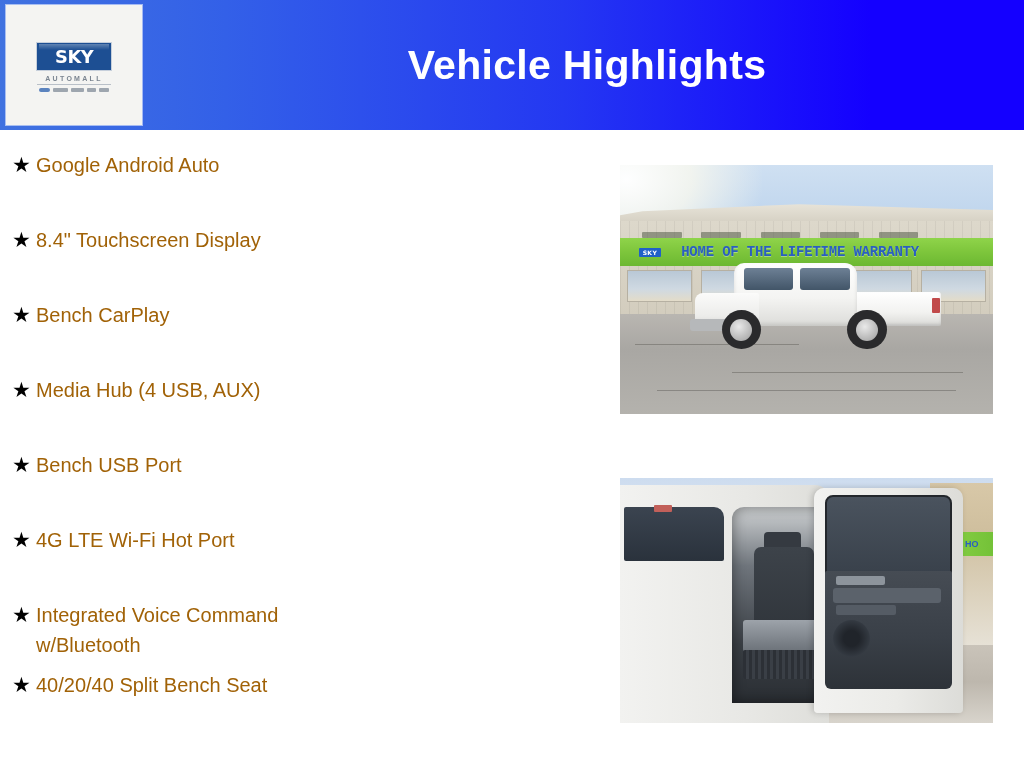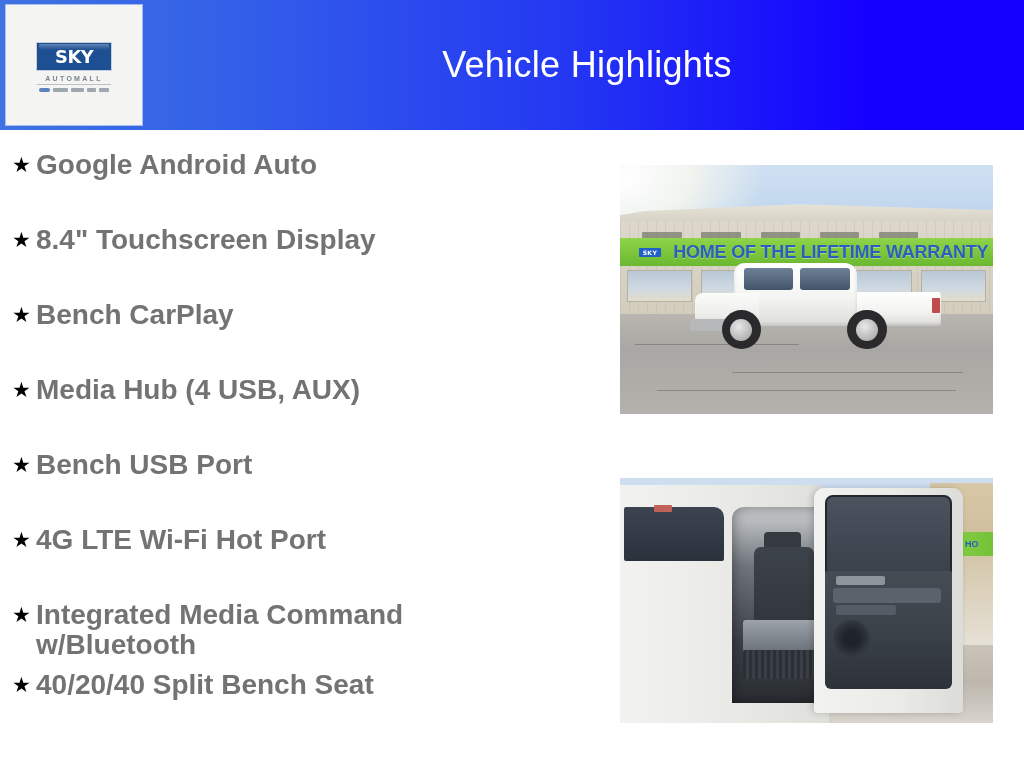--- a/index.html
+++ b/index.html
@@ -27,22 +27,22 @@
   .header-title {
     position: absolute;
     left: 150px;
     top: 0;
     width: 874px;
     height: 130px;
     display: flex;
     align-items: center;
     justify-content: center;
     color: #ffffff;
-    font-size: 36px;
-    font-weight: 400;
+    font-size: 41px;
+    font-weight: 700;
     letter-spacing: 0.3px;
     white-space: nowrap;
   }
 
   
   .logo-card {
     position: absolute;
     left: 6px;
     top: 5px;
     width: 136px;
@@ -143,24 +143,24 @@
   .bullet-star {
     width: 24px;
     flex: 0 0 24px;
     color: #000000;
     font-size: 21px;
     line-height: 30px;
     text-align: left;
     font-family: "DejaVu Sans", sans-serif;
   }
   .feature-label {
-    color: #737373;
-    font-size: 28px;
+    color: #a16207;
+    font-size: 20px;
     line-height: 30px;
-    font-weight: 700;
+    font-weight: 400;
     white-space: pre-line;
     font-family: "Liberation Sans", sans-serif;
   }
 
   
   .photo {
     position: absolute;
     overflow: hidden;
     background: #dfe6ee;
   }
@@ -207,27 +207,27 @@
     background: #2060c8;
     color: #fff;
     font-size: 6px;
     font-weight: 700;
     padding: 1px 4px;
     border-radius: 1px;
     letter-spacing: 0.4px;
     font-family: "DejaVu Sans", sans-serif;
   }
   .p1-banner-text {
-    margin-left: 12px;
+    margin-left: 20px;
     color: #2a5fc0;
-    font-size: 18px;
+    font-size: 14px;
     font-weight: 700;
     letter-spacing: -0.2px;
     white-space: nowrap;
-    font-family: Liberation Sans, sans-serif;
+    font-family: Liberation Mono, monospace;
     text-shadow: 0 1px 0 rgba(255,255,255,0.35);
   }
   .p1-brandstrip {
     position: absolute; left: 6%; top: 26.5%; width: 74%; height: 3.5%;
     display: flex; align-items: center; gap: 7%;
   }
   .p1-brandstrip i {
     display: block; height: 70%; background: rgba(70,80,60,0.5); border-radius: 1px; flex: 1;
   }
   .p1-windows {
@@ -436,21 +436,21 @@
     <span class="feature-label">Bench USB Port</span>
   </div>
 
   <div class="feature-row">
     <span class="bullet-star">★</span>
     <span class="feature-label">4G LTE Wi-Fi Hot Port</span>
   </div>
 
   <div class="feature-row tall">
     <span class="bullet-star">★</span>
-    <span class="feature-label">Integrated Media Command
+    <span class="feature-label">Integrated Voice Command
 w/Bluetooth</span>
   </div>
 
   <div class="feature-row">
     <span class="bullet-star">★</span>
     <span class="feature-label">40/20/40 Split Bench Seat</span>
   </div>
 
 </div>
 

